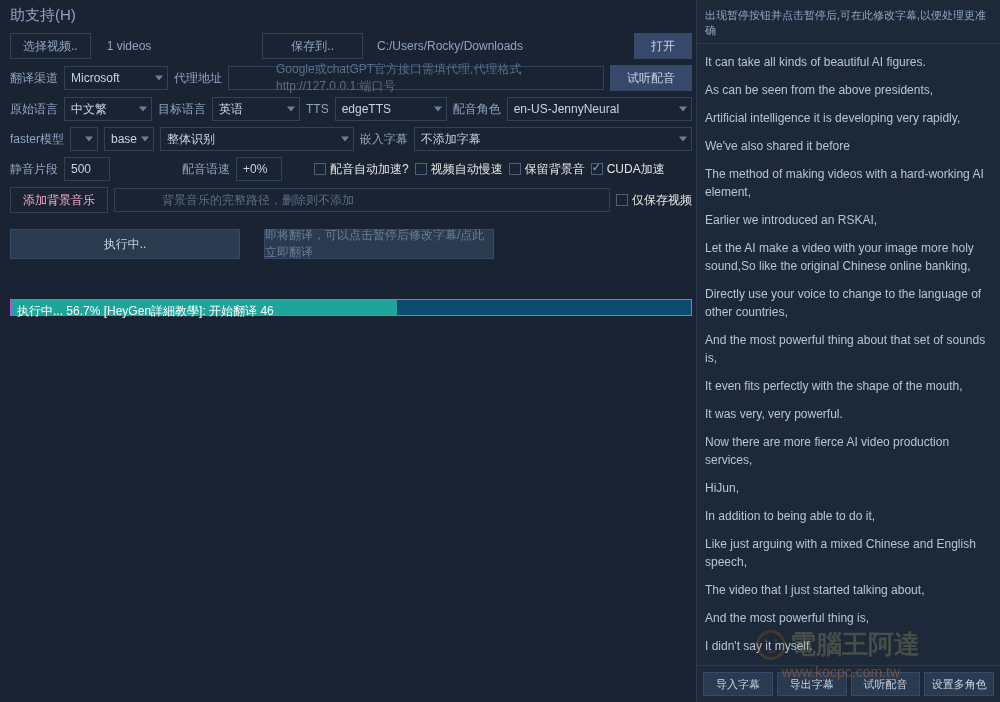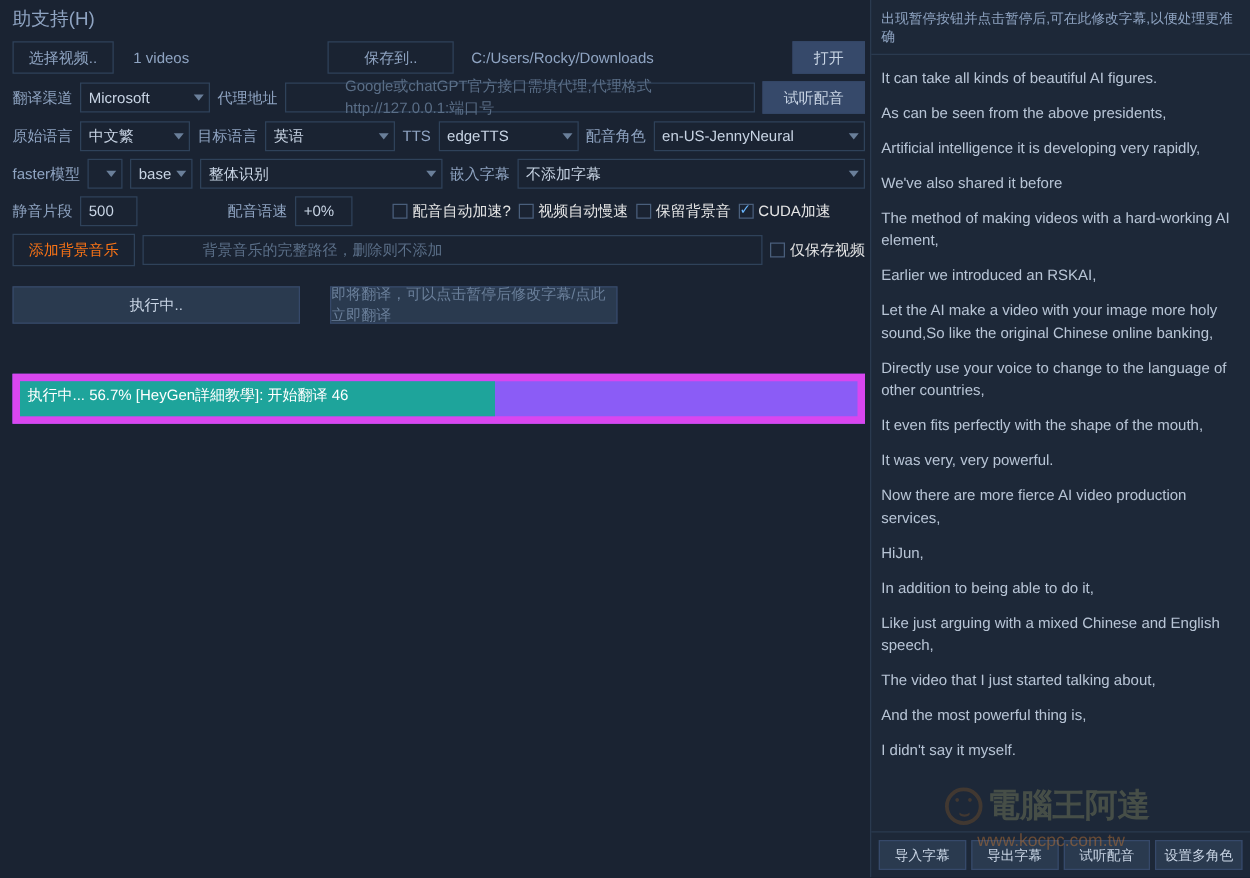--- a/index.html
+++ b/index.html
@@ -71,23 +71,23 @@
   display: flex;
   align-items: center;
   justify-content: center;
   font-size: 12px;
   cursor: pointer;
 }
 .run-btn.ghost { color: #6a7f9a; }
 
 .progress-outer {
   margin-top: 40px;
-  height: 40px;
-  border: 6px solid #d946ef;
-  background: #8b5cf6;
+  height: 17px;
+  border: 1px solid #d946ef;
+  background: #0c4a6e;
   position: relative;
 }
 .progress-inner {
   position: absolute; left: 0; top: 0; bottom: 0; width: 56.7%;
   background: #1ea49b;
 }
 .progress-text { position: relative; z-index: 1; color: #fff; font-size: 12px; padding-left: 6px; line-height: 22px; }
 
 .panel-hint { font-size: 11px; color: #8fa4c2; padding: 8px 8px 4px; border-bottom: 1px solid #2a3a4f; line-height: 1.4; }
 .subtitle-list { flex: 1; overflow-y: auto; padding: 4px 8px; position: relative; }
@@ -153,21 +153,21 @@
       <span class="btn light">试听配音</span>
     </div>
 
     <div class="row">
       <span class="label">原始语言</span>
       <span class="combo" style="width:88px">
           <span>中文繁</span>
           <span class="caret"></span>
         </span>
       <span class="label">目标语言</span>
-      <span class="combo" style="width:104px">
+      <span class="combo" style="width:88px">
           <span>英语</span>
           <span class="caret"></span>
         </span>
       <span class="label">TTS</span>
       <span class="combo" style="width:112px">
           <span>edgeTTS</span>
           <span class="caret"></span>
         </span>
       <span class="label">配音角色</span>
       <span class="combo" style="flex:1">
@@ -215,21 +215,21 @@
           <span class="checkbox"></span>
           <span>保留背景音</span>
         </label>
       <label class="checkbox-label">
           <span class="checkbox checked"></span>
           <span>CUDA加速</span>
         </label>
     </div>
 
     <div class="row">
-      <span class="btn-hollow" style="color:#f97316">添加背景音乐</span>
+      <span class="btn-hollow" style="color:#f9a8d4">添加背景音乐</span>
       <span class="input placeholder" style="flex:1">背景音乐的完整路径，删除则不添加</span>
       <label class="checkbox-label">
           <span class="checkbox"></span>
           <span>仅保存视频</span>
         </label>
     </div>
 
     <div class="run-row">
       <div class="run-btn">执行中..</div>
       <div class="run-btn ghost">即将翻译，可以点击暂停后修改字幕/点此立即翻译</div>
@@ -246,20 +246,21 @@
     <div class="panel-hint">出现暂停按钮并点击暂停后,可在此修改字幕,以便处理更准确</div>
     <div class="subtitle-list" id="subtitle-list">
         <div class="subtitle-line">It can take all kinds of beautiful AI figures.</div>
         <div class="subtitle-line">As can be seen from the above presidents,</div>
         <div class="subtitle-line">Artificial intelligence it is developing very rapidly,</div>
         <div class="subtitle-line">We've also shared it before</div>
         <div class="subtitle-line">The method of making videos with a hard-working AI element,</div>
         <div class="subtitle-line">Earlier we introduced an RSKAI,</div>
         <div class="subtitle-line">Let the AI make a video with your image more holy sound,So like the original Chinese online banking,</div>
         <div class="subtitle-line">Directly use your voice to change to the language of other countries,</div>
+        <div class="subtitle-line">And the most powerful thing about that set of sounds is,</div>
         <div class="subtitle-line">It even fits perfectly with the shape of the mouth,</div>
         <div class="subtitle-line">It was very, very powerful.</div>
         <div class="subtitle-line">Now there are more fierce AI video production services,</div>
         <div class="subtitle-line">HiJun,</div>
         <div class="subtitle-line">In addition to being able to do it,</div>
         <div class="subtitle-line">Like just arguing with a mixed Chinese and English speech,</div>
         <div class="subtitle-line">The video that I just started talking about,</div>
         <div class="subtitle-line">And the most powerful thing is,</div>
         <div class="subtitle-line">I didn't say it myself.</div>
       </div>

